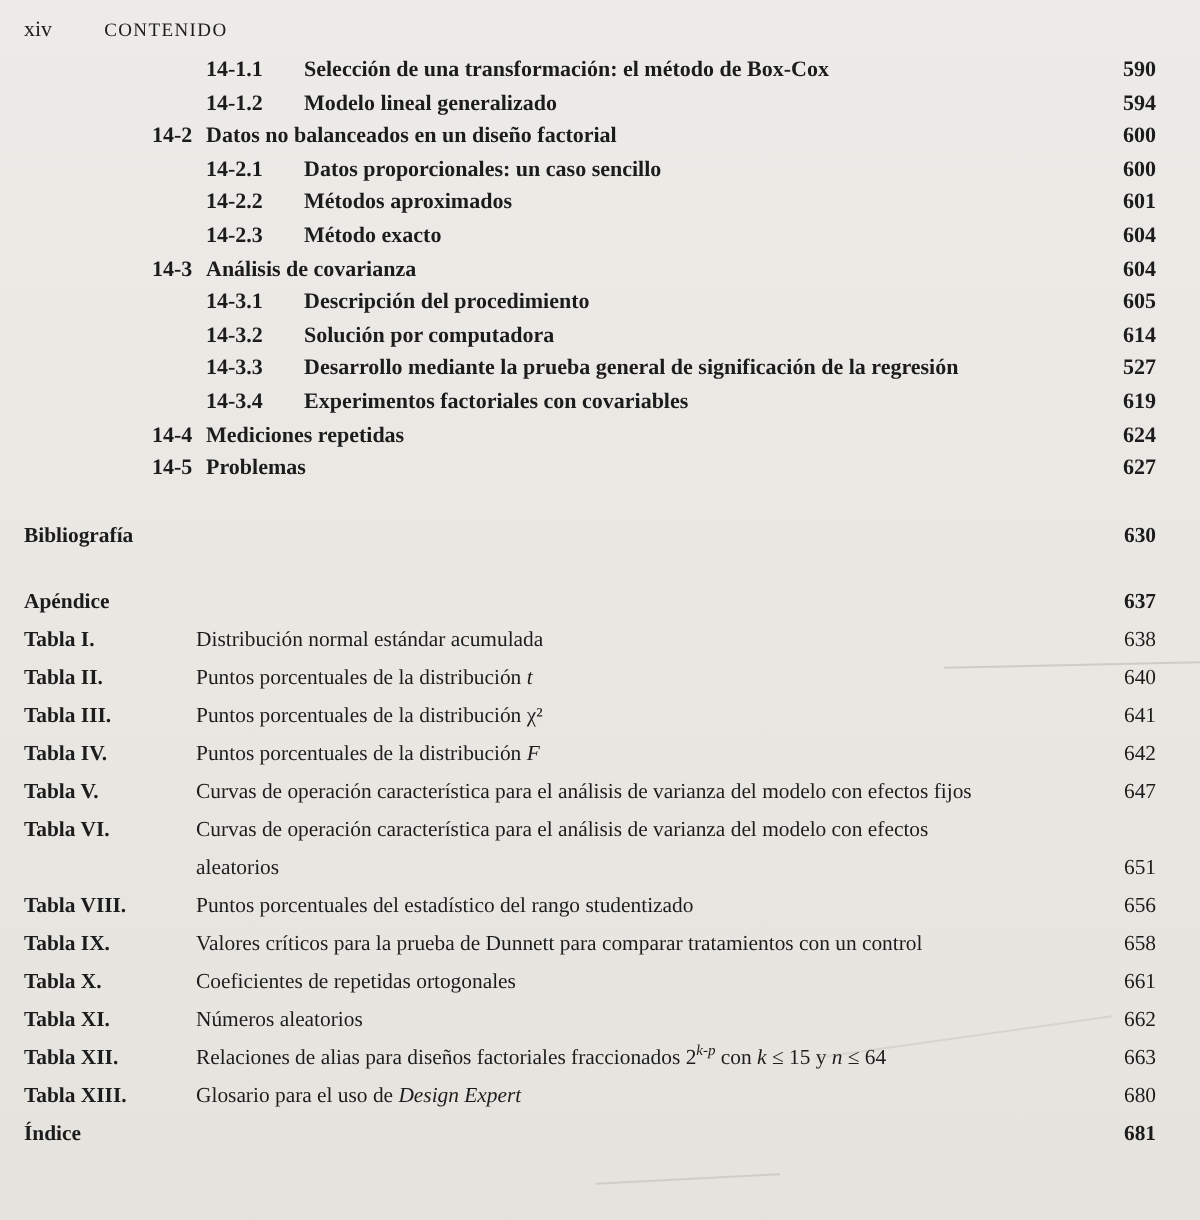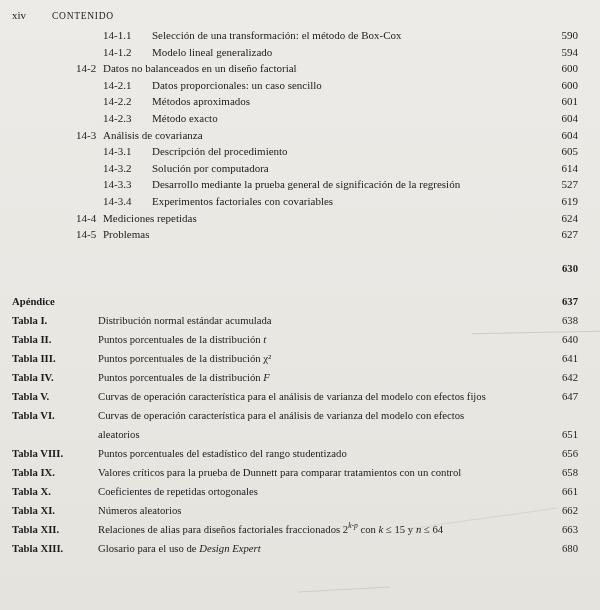--- a/index.html
+++ b/index.html
@@ -10,21 +10,21 @@
     background:linear-gradient(180deg,#edebe7 0%,#e9e7e2 55%,#e5e3dd 100%);
     overflow:hidden;
   }
   .page { position:relative; height:100%; padding:9px 22px 0 12px; }
 
   .hdr { font-size:11px; white-space:nowrap; }
   .hdr .folio { margin-right:26px; }
   .hdr .running { font-size:9.5px; letter-spacing:.7px; }
 
   .toc { margin-top:6px; font-size:11px; }
-  .toc-row { display:flex; line-height:16.6px; }
+  .toc-row { display:flex; line-height:16.6px;font-weight:bold; }
   .toc-row .num { flex:none; }
   .lvl2 { padding-left:64px; }
   .lvl2 .num { width:27px; }
   .lvl3 { padding-left:91px; }
   .lvl3 .num { width:49px; }
   .toc .title { flex:1; white-space:nowrap; overflow:hidden; }
   .pg { width:36px; flex:none; text-align:right; align-self:flex-end; }
 
   .back { margin-top:16px; font-size:10.7px; }
   .bm-row { display:flex; line-height:19px; }
@@ -110,20 +110,21 @@
       </div>
       <div class="toc-row lvl2">
         <span class="num">14-5</span>
         <span class="title">Problemas</span>
         <span class="pg">627</span>
       </div>
     </div>
 
   <div class="back">
       <div class="bm-row bold-row">
+        <span class="label">Bibliografía</span>
         <span class="titles"></span>
         <span class="pg">630</span>
       </div>
       <div class="bm-row bold-row gap">
         <span class="label">Apéndice</span>
         <span class="titles"></span>
         <span class="pg">637</span>
       </div>
       <div class="bm-row">
         <span class="label">Tabla I.</span>
@@ -181,18 +182,23 @@
       <div class="bm-row">
         <span class="label">Tabla XII.</span>
         <span class="titles"><span>Relaciones de alias para diseños factoriales fraccionados 2</span><sup>k-p</sup><span> con </span><span style="font-style: italic;">k</span><span> ≤ 15 y </span><span style="font-style: italic;">n</span><span> ≤ 64</span></span>
         <span class="pg">663</span>
       </div>
       <div class="bm-row">
         <span class="label">Tabla XIII.</span>
         <span class="titles"><span>Glosario para el uso de </span><span style="font-style: italic;">Design Expert</span></span>
         <span class="pg">680</span>
       </div>
+      <div class="bm-row bold-row">
+        <span class="label">Índice</span>
+        <span class="titles"></span>
+        <span class="pg">681</span>
+      </div>
     </div>
 
   <div class="artifact a1"></div>
   <div class="artifact a2"></div>
   <div class="artifact a3"></div>
 </div>
 
 </body></html>

